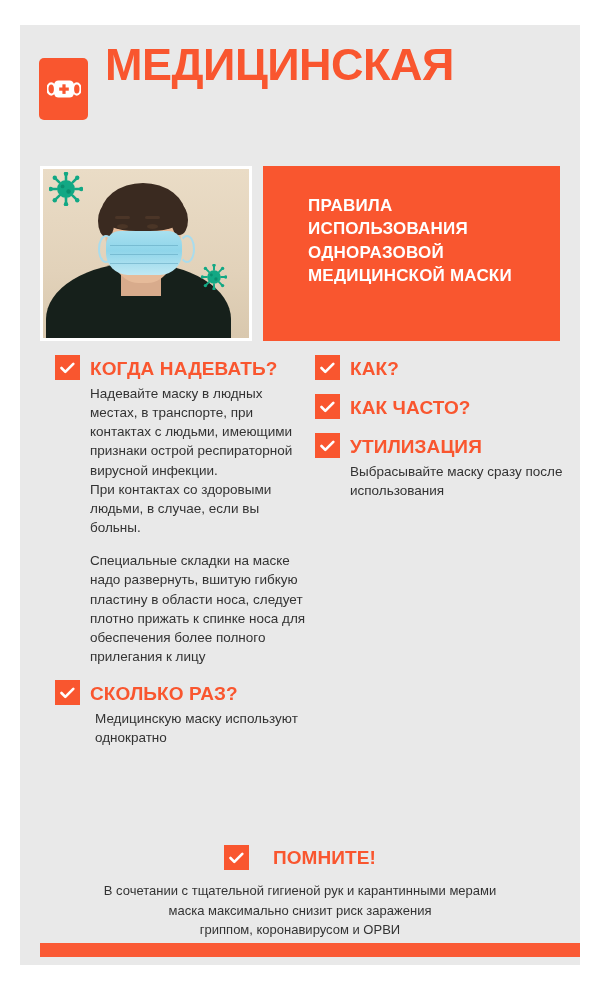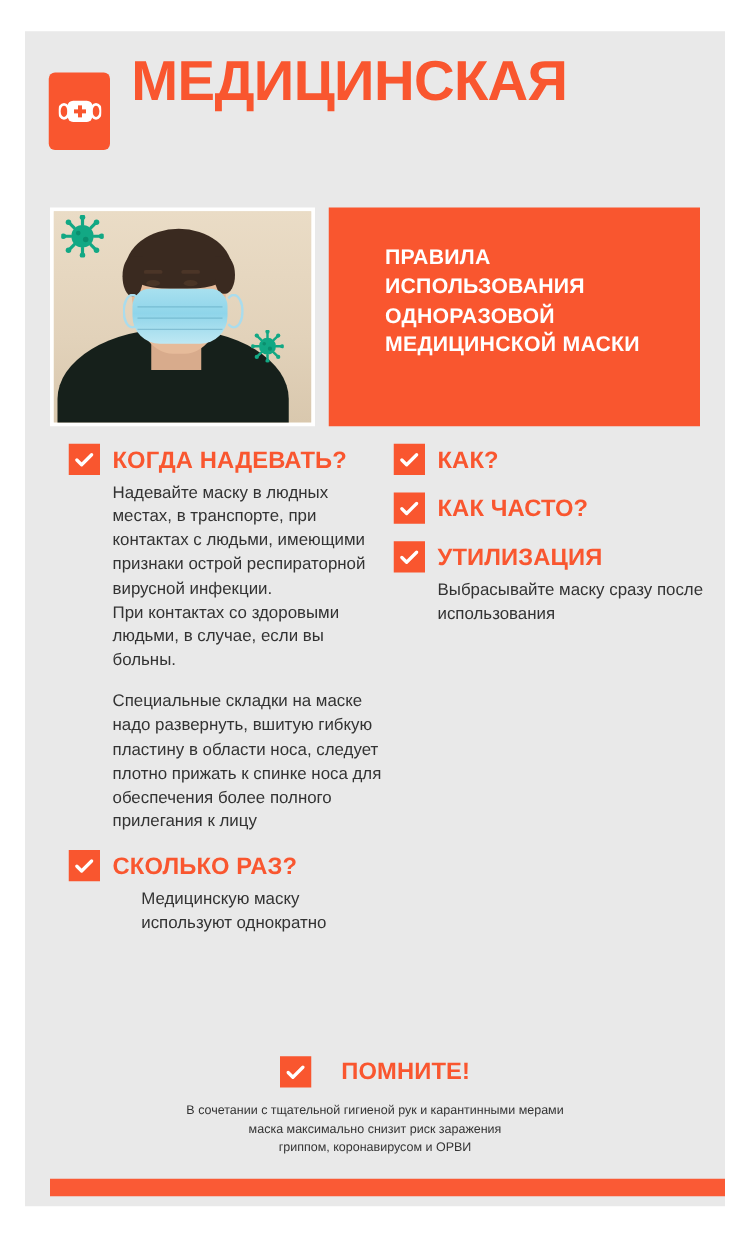--- a/index.html
+++ b/index.html
@@ -280,21 +280,21 @@
     letter-spacing: 0.1px;
     white-space: nowrap;
   }
   .sec-body {
     color: #333333;
     font-size: 13.5px;
     line-height: 1.42;
     margin-left: 35px;
     white-space: pre-line;
   }
-  .sec-body.indent-more { margin-left: 58px; }
+  .sec-body.indent-more { margin-left: 40px; }
 
   
   .footer {
     position: absolute;
     left: 0;
     bottom: 0;
     width: 560px;
     height: 120px;
   }
   .footer-head {
@@ -313,21 +313,21 @@
     font-weight: bold;
     letter-spacing: 0.1px;
   }
   .footer-body {
     position: absolute;
     left: 30px;
     top: 36px;
     width: 500px;
     text-align: center;
     color: #333333;
-    font-size: 10px;
+    font-size: 13px;
     line-height: 1.5;
     white-space: pre-line;
   }
   .footer-bar {
     position: absolute;
     left: 20px;
     bottom: 8px;
     width: 540px;
     height: 14px;
     background: #fa5a35;

